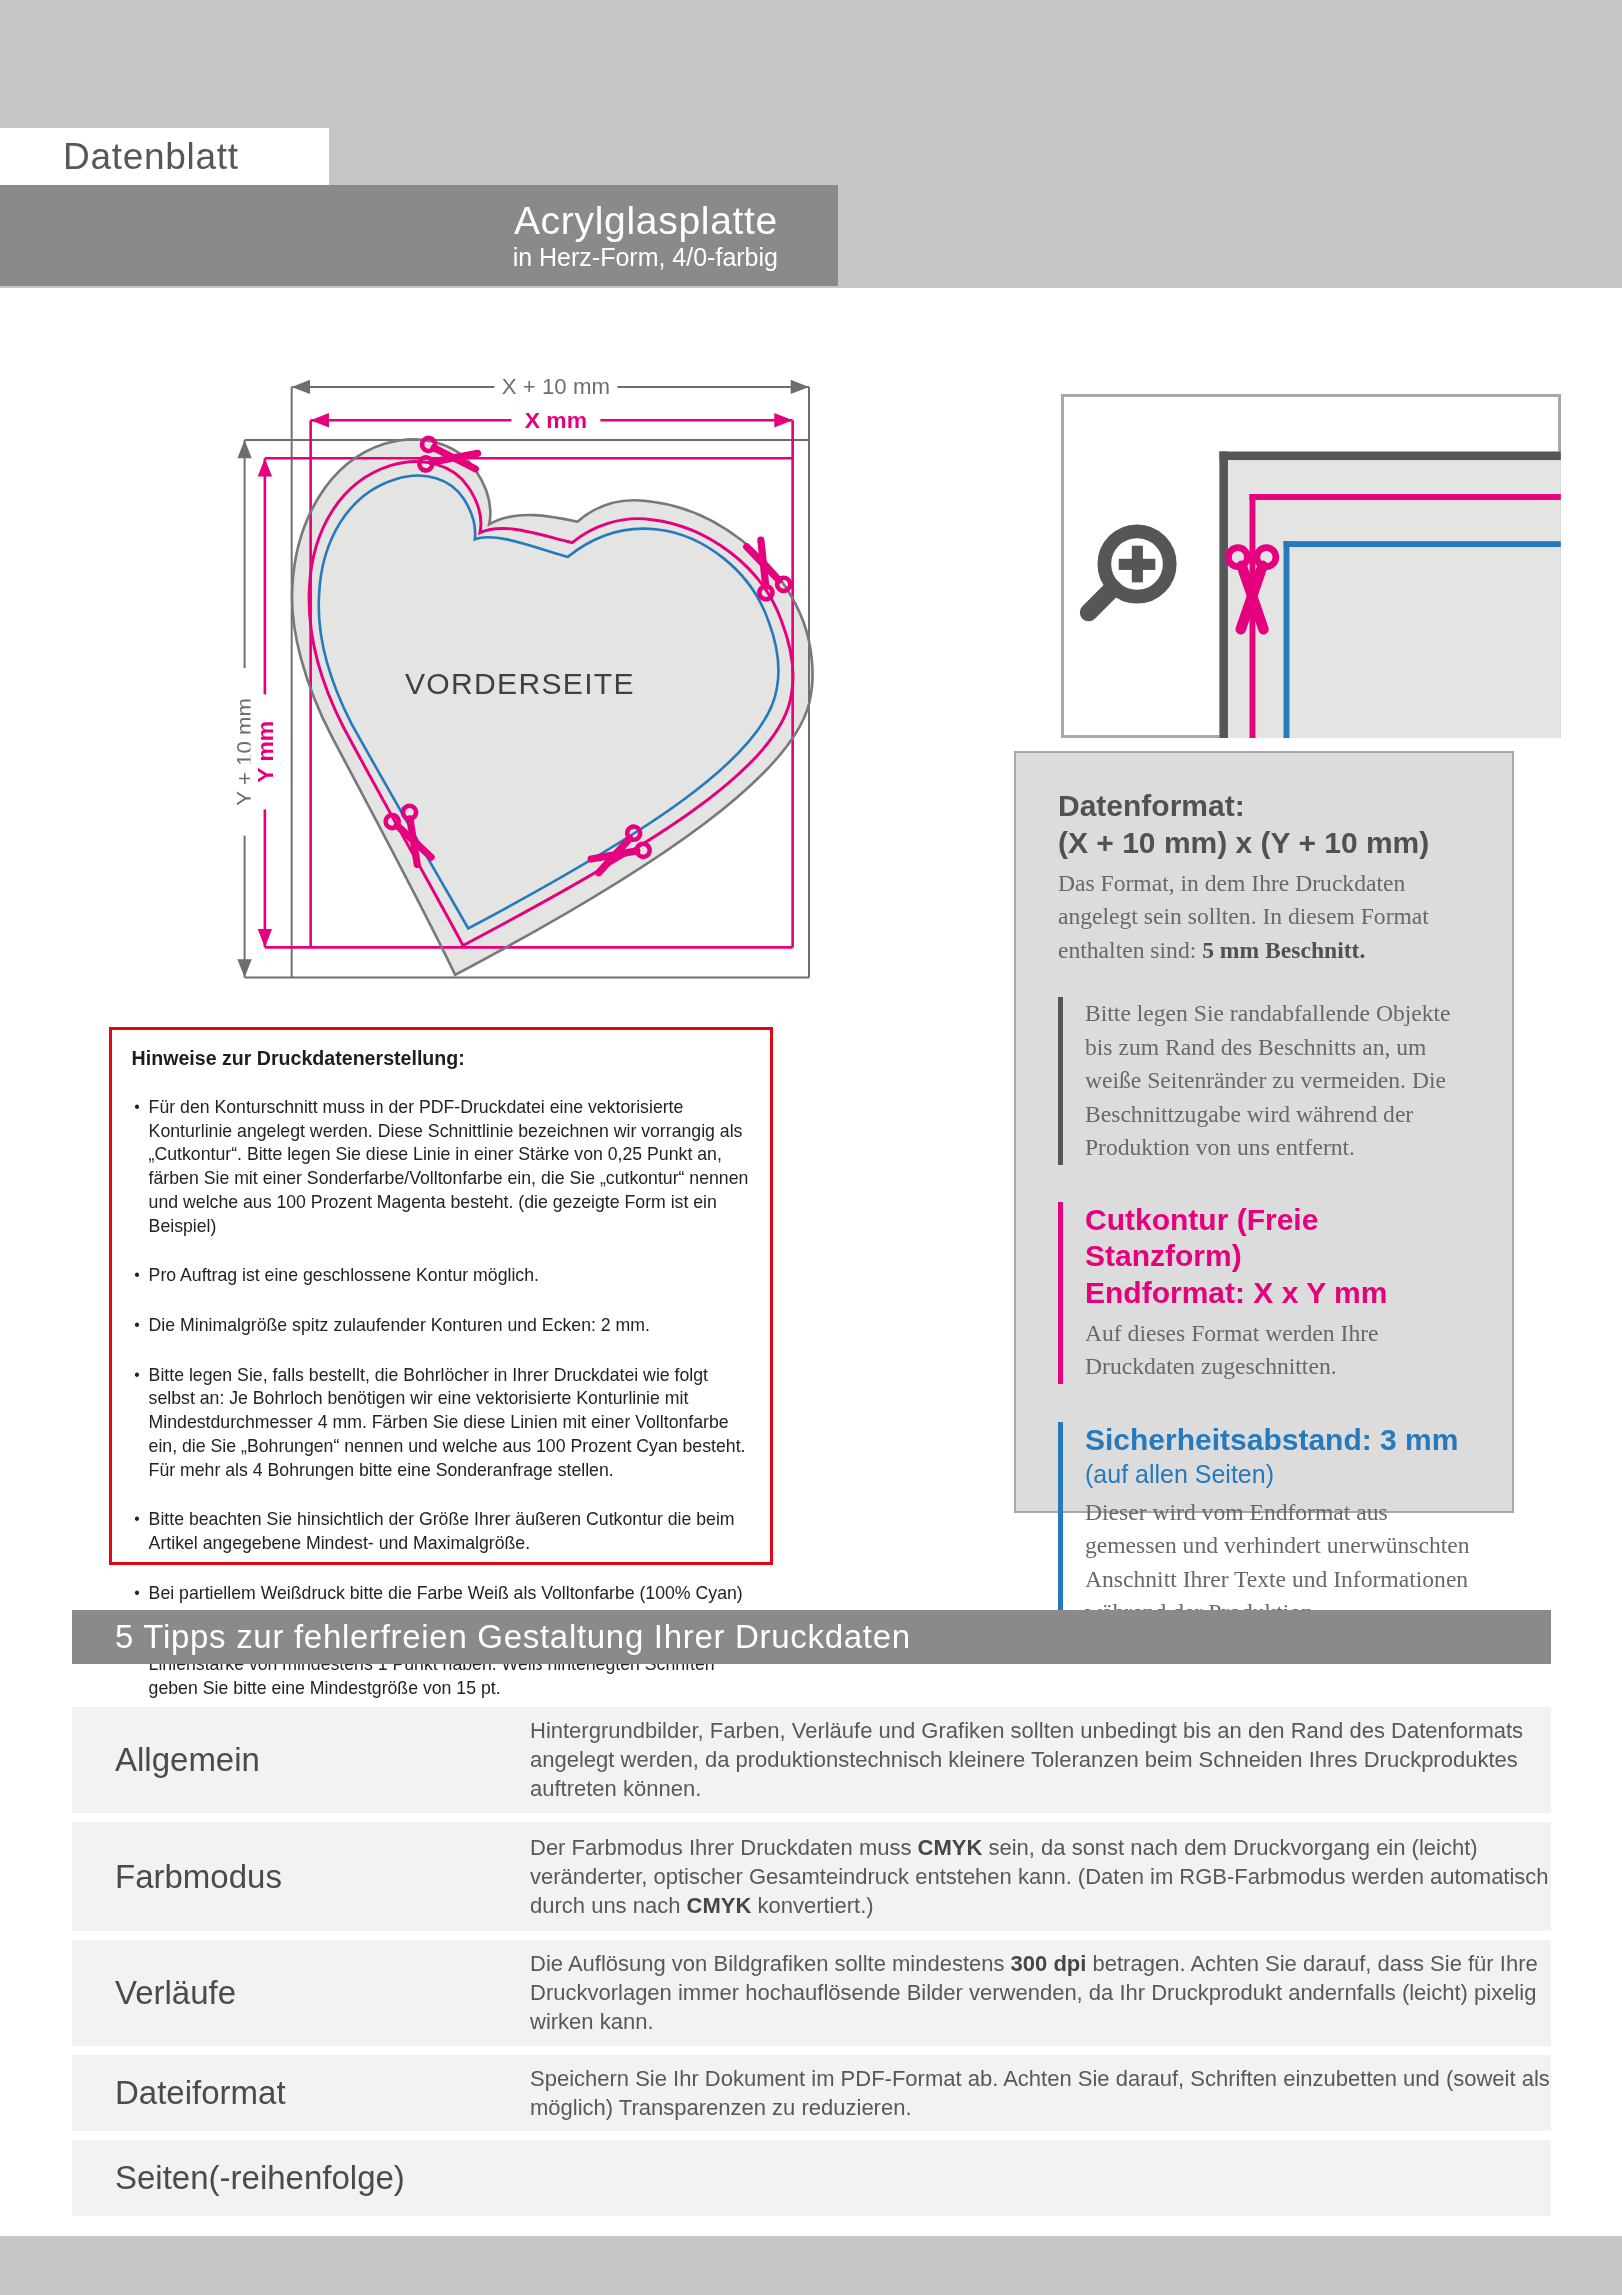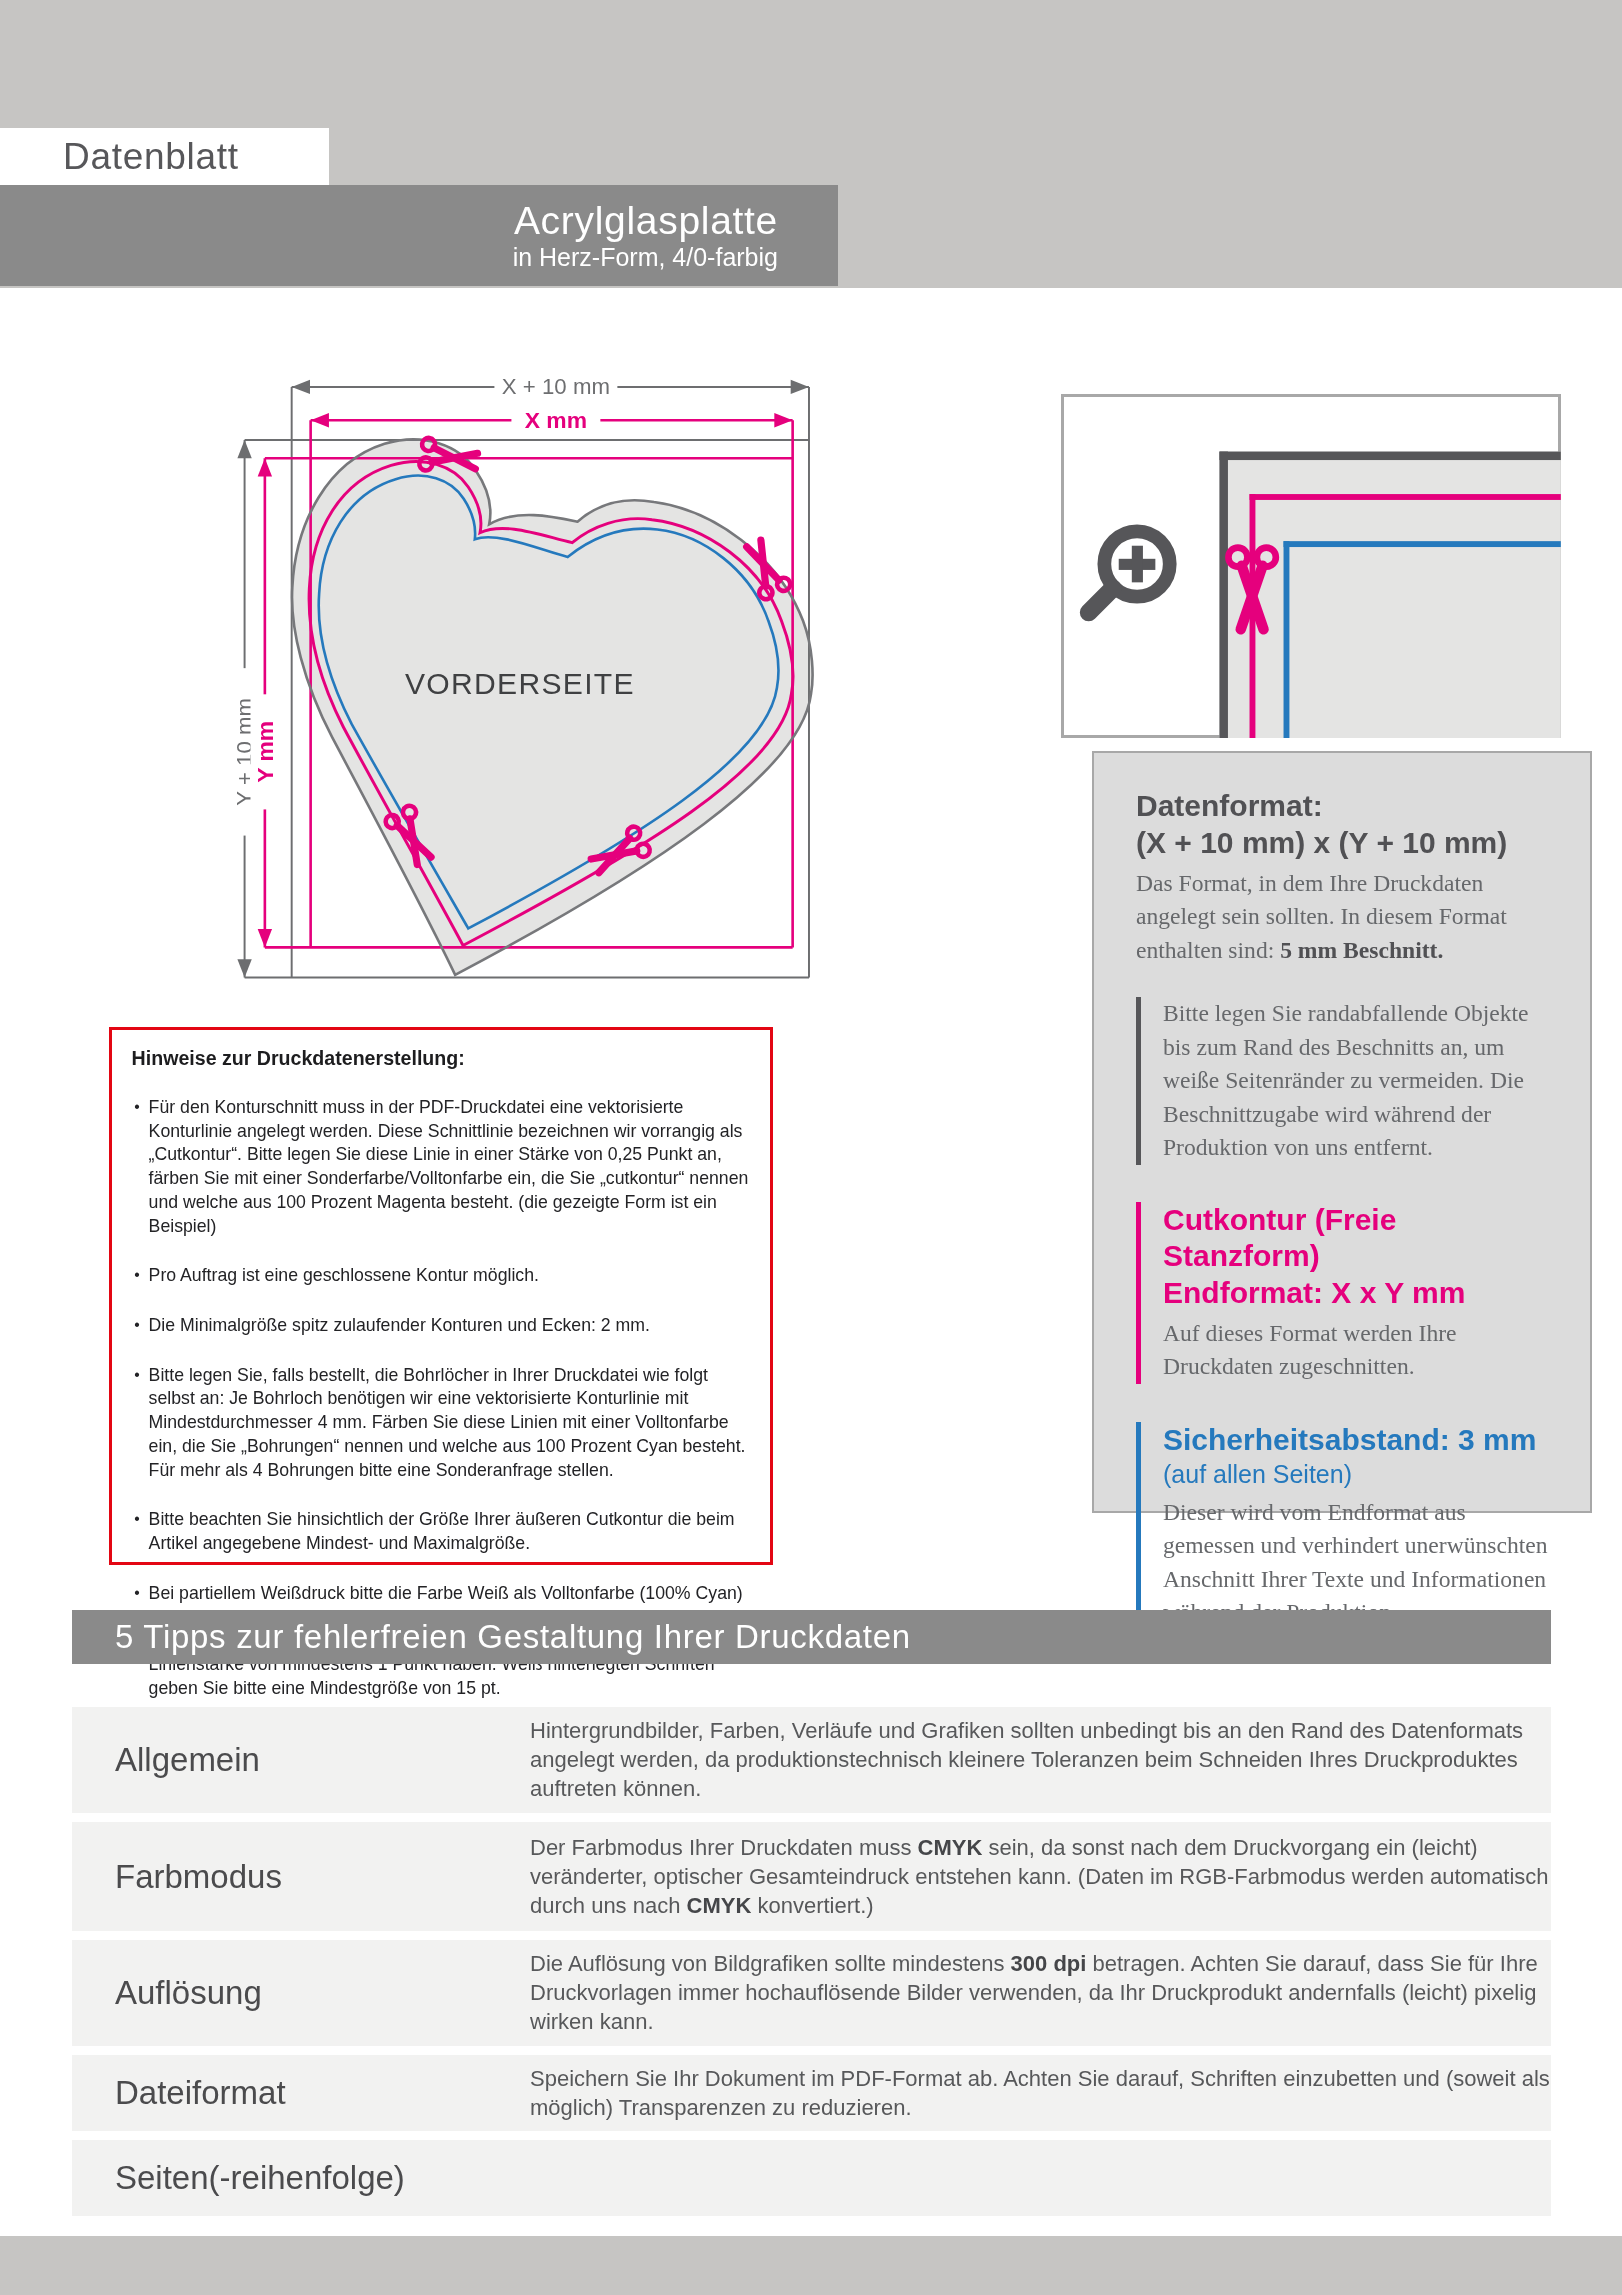--- a/index.html
+++ b/index.html
@@ -19,21 +19,21 @@
 
   
   #diagram{position:absolute;left:209px;top:366px;width:648px;height:654px;}
 
   
   #detailbox{position:absolute;left:1061px;top:394px;width:500px;height:344px;background:#ffffff;
     border:3.3px solid #a8a8a8;}
   #detailbox svg{position:absolute;left:-3.3px;top:-3.3px;}
 
   
-  #panel{position:absolute;left:1092px;top:751px;width:500px;height:762px;background:#dcdcdc;
+  #panel{position:absolute;left:1014px;top:751px;width:500px;height:762px;background:#dcdcdc;
     border:2.6px solid #a8a8a8;padding:34px 34px 0 42px;}
   #panel .h{font-size:30px;font-weight:bold;color:#515154;line-height:1.24;}
   #panel p{margin:5.2px 0 0 0;font-size:23.6px;color:#66686b;line-height:1.42;font-family:Liberation Serif, serif;}
   #panel p b{color:#515154;}
   .pblock{margin-top:30px;border-left:5.9px solid #565659;padding-left:22px;}
   .pblock.magenta{border-left-color:#e5007d;margin-top:37px;}
   .pblock.blue{border-left-color:#2579bd;margin-top:38px;}
   .pblock .hm{font-size:30px;font-weight:bold;color:#e5007d;line-height:1.22;}
   .pblock .hb{font-size:30px;font-weight:bold;color:#2579bd;line-height:1.22;}
   .pblock .sb{font-size:25px;color:#2579bd;line-height:1.25;margin-top:1.3px;}
@@ -253,21 +253,21 @@
 
   <div class="tiprow" id="row-0">
     <div class="lbl">Allgemein</div>
     <div class="txt">Hintergrundbilder, Farben, Verläufe und Grafiken sollten unbedingt bis an den Rand des Datenformats angelegt werden, da produktionstechnisch kleinere Toleranzen beim Schneiden Ihres Druckproduktes auftreten können.</div>
   </div>
   <div class="tiprow" id="row-1">
     <div class="lbl">Farbmodus</div>
     <div class="txt">Der Farbmodus Ihrer Druckdaten muss <b>CMYK</b> sein, da sonst nach dem Druckvorgang ein (leicht) veränderter, optischer Gesamteindruck entstehen kann. (Daten im RGB-Farbmodus werden automatisch durch uns nach <b>CMYK</b> konvertiert.)</div>
   </div>
   <div class="tiprow" id="row-2">
-    <div class="lbl">Auflösung</div>
+    <div class="lbl">Verläufe</div>
     <div class="txt">Die Auflösung von Bildgrafiken sollte mindestens <b>300 dpi</b> betragen. Achten Sie darauf, dass Sie für Ihre Druckvorlagen immer hochauflösende Bilder verwenden, da Ihr Druckprodukt andernfalls (leicht) pixelig wirken kann.</div>
   </div>
   <div class="tiprow" id="row-3">
     <div class="lbl">Dateiformat</div>
     <div class="txt">Speichern Sie Ihr Dokument im PDF-Format ab. Achten Sie darauf, Schriften einzubetten und (soweit als möglich) Transparenzen zu reduzieren.</div>
   </div>
   <div class="tiprow" id="row-4">
     <div class="lbl">Seiten(-reihenfolge)</div>
   </div>
 

